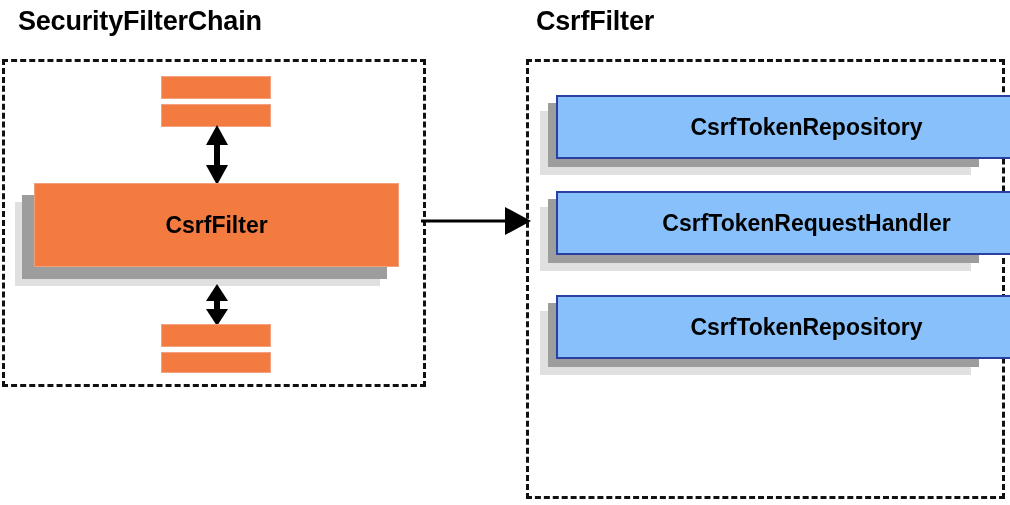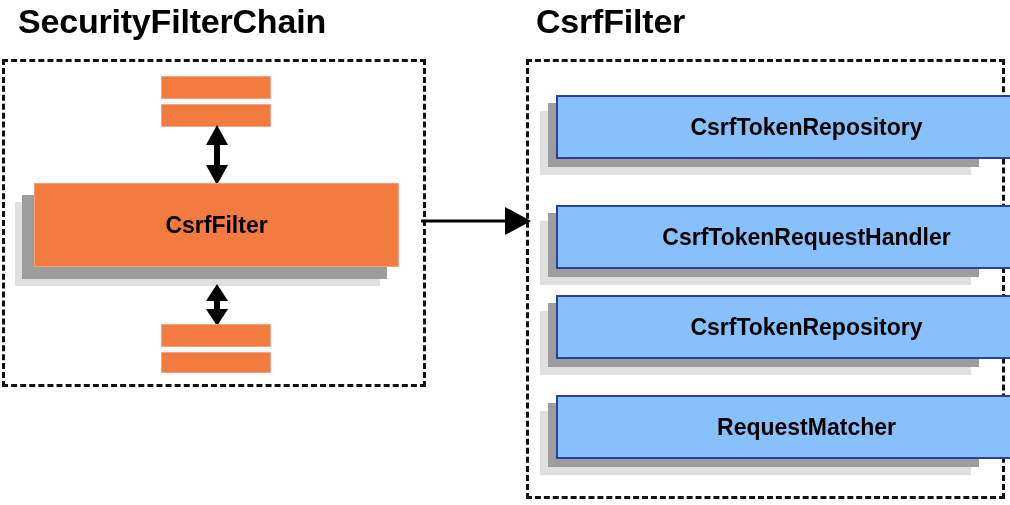--- a/index.html
+++ b/index.html
@@ -17,21 +17,21 @@
     height: 505px;
     background: #ffffff;
     overflow: hidden;
   }
 
   
   .panel-title {
     position: absolute;
     font-family: "Liberation Sans", sans-serif;
     font-weight: bold;
-    font-size: 34px;
+    font-size: 27px;
     line-height: 30px;
     color: #000000;
     white-space: nowrap;
     letter-spacing: -0.2px;
   }
   #title-left  { left: 18px;  top: 6px; }
   #title-right { left: 536px; top: 6px; }
 
   
   .dashed-box {
@@ -80,21 +80,21 @@
   .card-blue { left: 540px; width: 447px; height: 80px; }
   .card-blue .shadow-light { left: 0px;  top: 16px; width: 431px; height: 64px; }
   .card-blue .shadow-dark  { left: 8px;  top: 8px;  width: 431px; height: 64px; }
   .card-blue .face {
     left: 16px; top: 0px; width: 501px; height: 64px;
     background: #87c0fb;
     border: 2px solid #2b3fa0;
     font-size: 23px;
   }
   #card-blue-0 { top: 95px; }
-  #card-blue-1 { top: 205px; padding-left: 24px; }
+  #card-blue-1 { top: 191px; padding-left: 24px; }
   #card-blue-2 { top: 295px; }
   #card-blue-3 { top: 395px; }
 
   
   .stub {
     position: absolute;
     background: #f47b3f;
     border: 1px solid #f2a183;
     box-sizing: border-box;
     left: 161px;
@@ -181,19 +181,14 @@
     <div class="shadow-dark"></div>
     <div class="face">CsrfTokenRequestHandler</div>
   </div>
 
   <div class="card card-blue" id="card-blue-2">
     <div class="shadow-light"></div>
     <div class="shadow-dark"></div>
     <div class="face">CsrfTokenRepository</div>
   </div>
 
-  <div class="card card-blue" id="card-blue-3">
-    <div class="shadow-light"></div>
-    <div class="shadow-dark"></div>
-    <div class="face">RequestMatcher</div>
-  </div>
 
 </div>
 
 </body></html>

